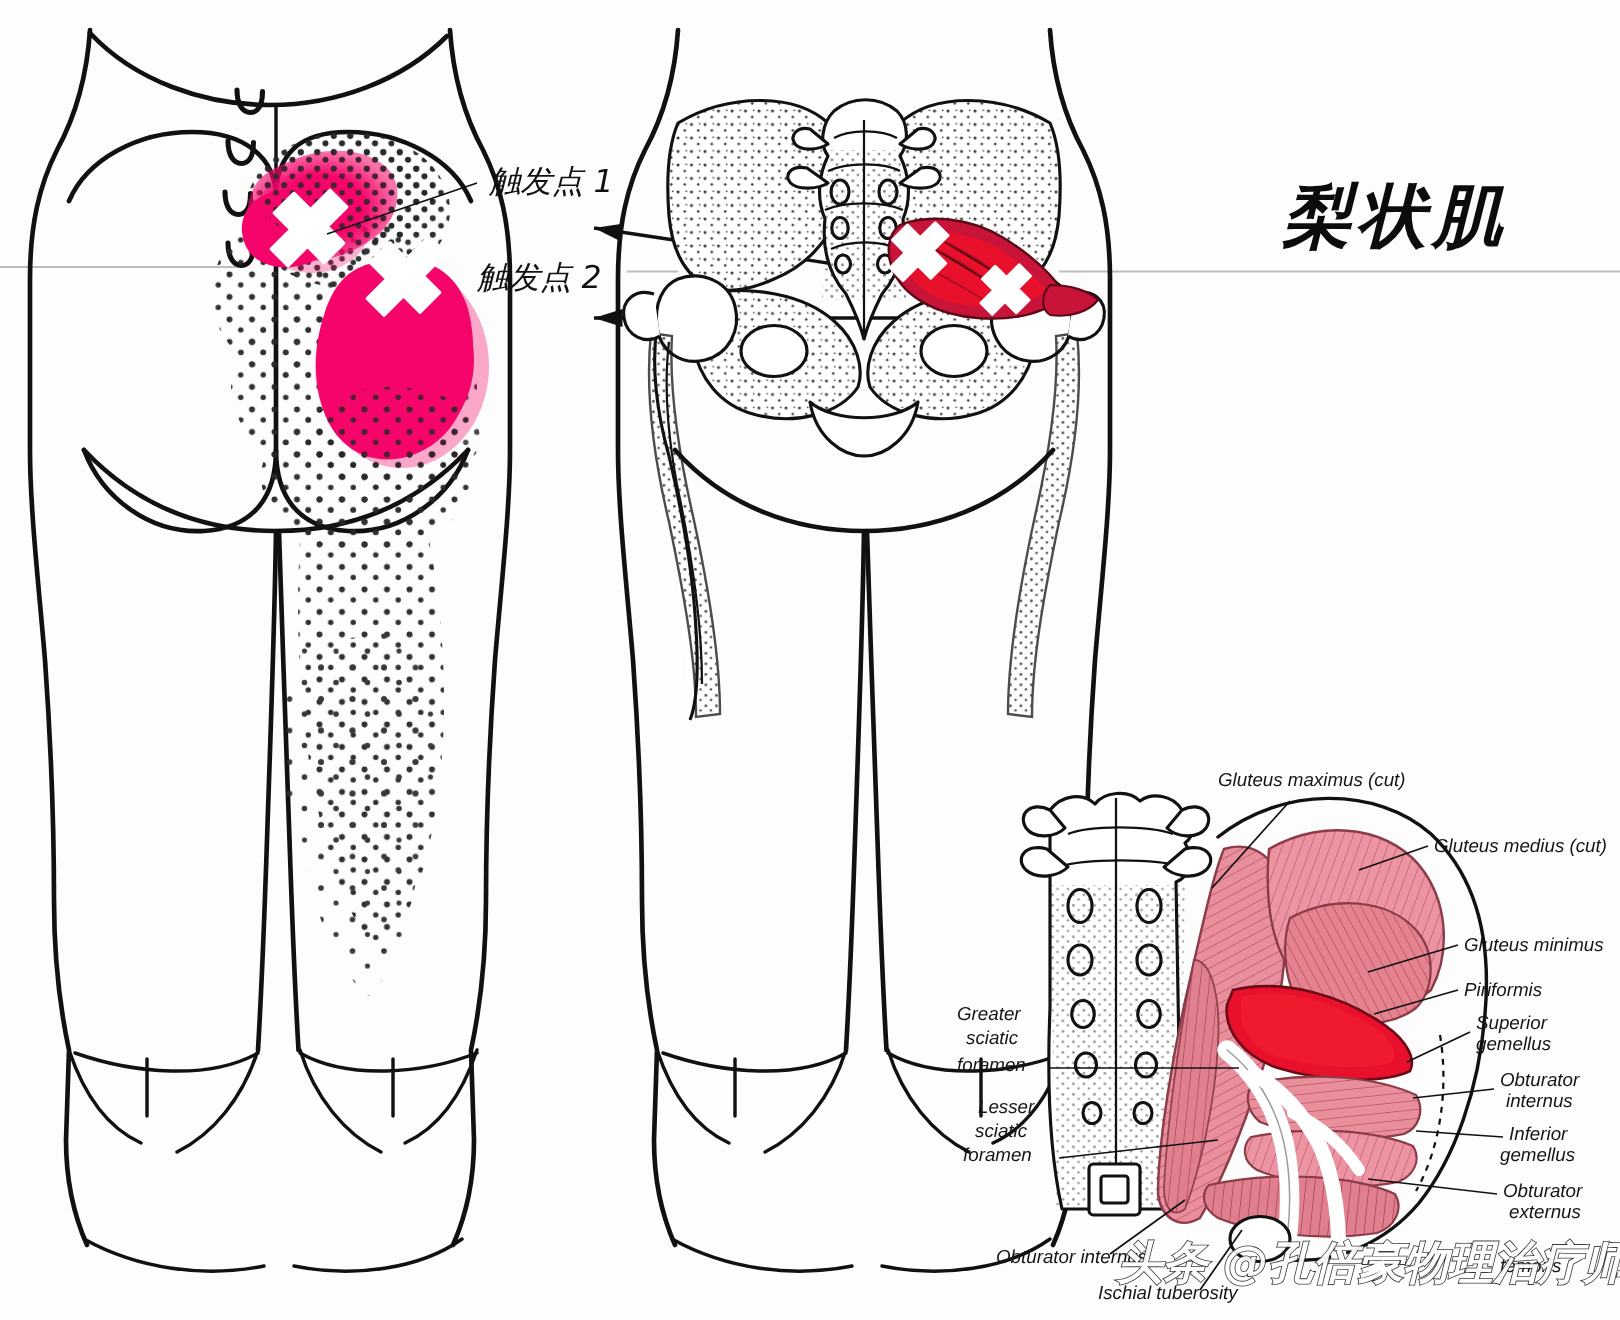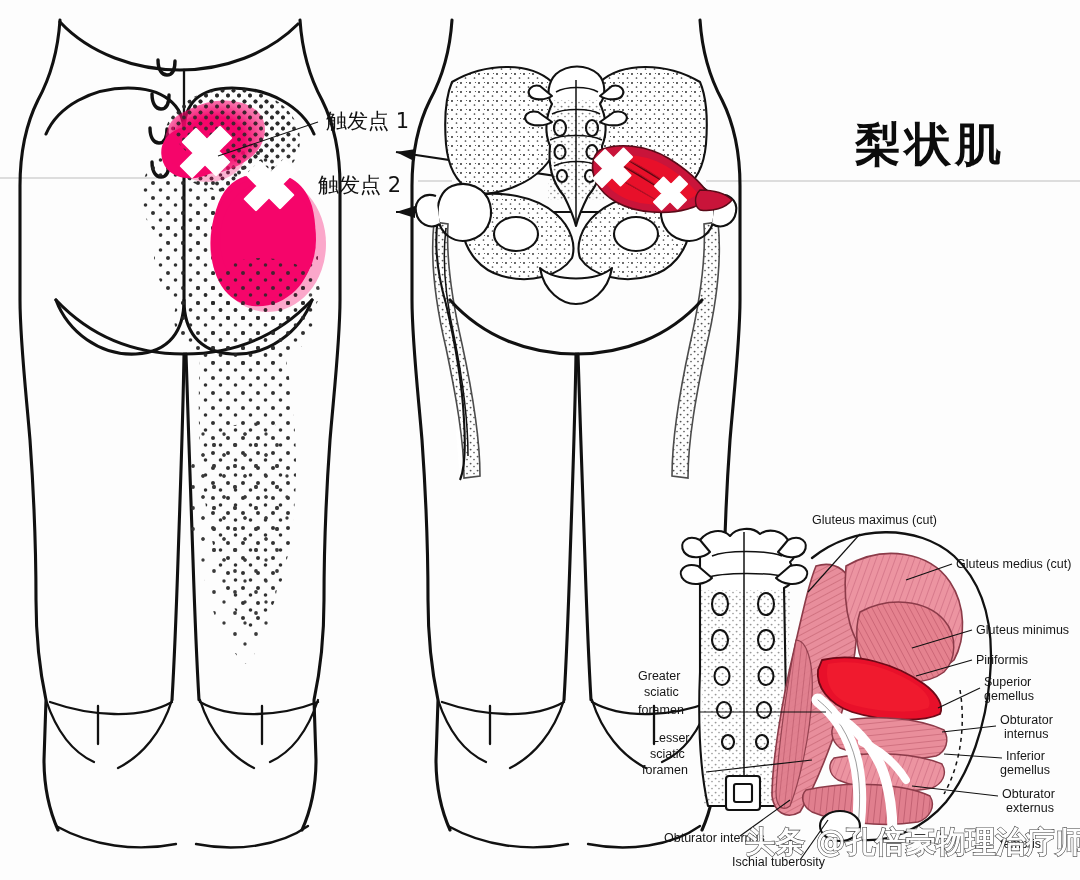--- a/index.html
+++ b/index.html
@@ -1,18 +1,18 @@
 <!DOCTYPE html>
 <html><head>
 <meta charset="utf-8">
 <style>
   html,body{margin:0;padding:0;background:#ffffff;}
   body{width:1080px;height:880px;overflow:hidden;
        font-family:"Liberation Sans",sans-serif;color:#111;}
-  #stage{position:relative;width:1080px;height:880px;background:#ef4444;}
+  #stage{position:relative;width:1080px;height:880px;background:#ef4444;font-style:italic;}
   svg{display:block;}
   .lbl-cn{font-family:"DejaVu Sans",sans-serif;font-size:21px;fill:#111;font-weight:500;}
   .title-cn{font-family:"DejaVu Serif",serif;font-size:46px;fill:#0c0c0c;font-weight:700;letter-spacing:4px;}
   .lbl-en{font-family:"Liberation Sans",sans-serif;font-size:12.5px;fill:#151515;}
   .wm{font-family:"DejaVu Sans",sans-serif;font-size:30px;fill:#ffffff;
       stroke:#2b2b2b;stroke-width:1.1px;paint-order:stroke fill;opacity:.93;font-weight:700;}
   .ol{fill:none;stroke:#111;stroke-width:3.1;stroke-linecap:round;stroke-linejoin:round;}
   .ol2{fill:none;stroke:#111;stroke-width:2.3;stroke-linecap:round;}
   .bone{fill:#ffffff;stroke:#111;stroke-width:2.1;stroke-linejoin:round;}
   .boneThin{fill:none;stroke:#111;stroke-width:1.5;}

